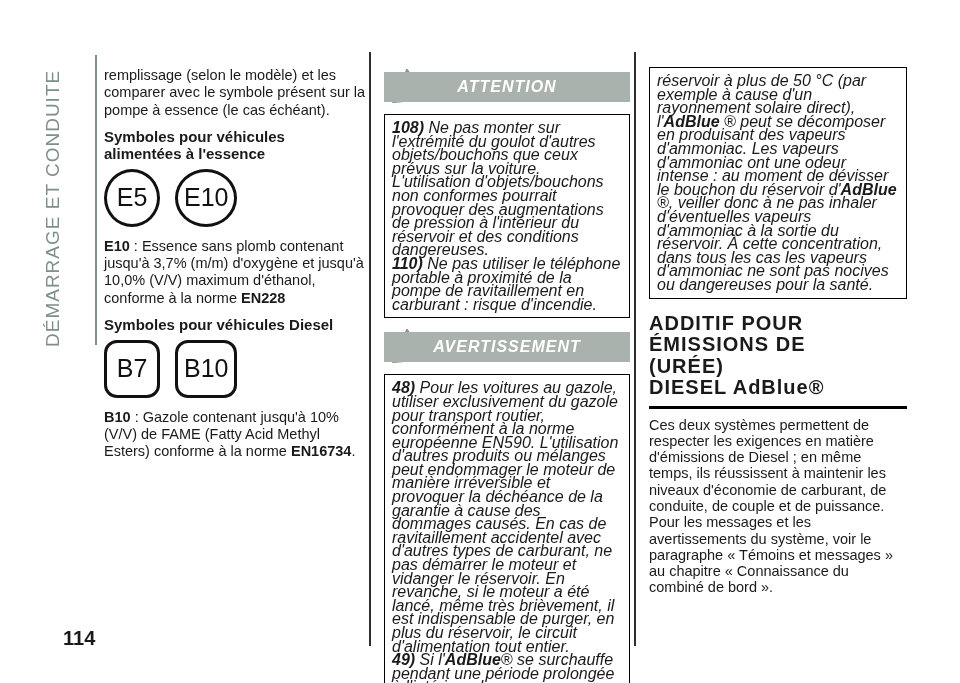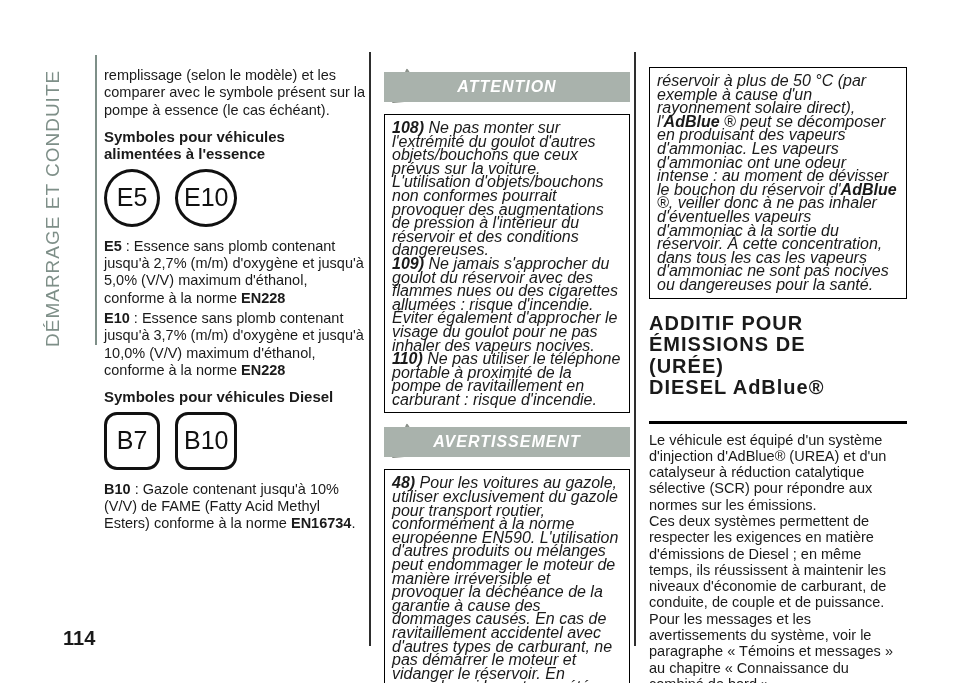--- a/index.html
+++ b/index.html
@@ -59,21 +59,21 @@
     border:1.5px solid #000;padding:6px 7px;margin:0 0 9px 0;
     font-style:italic;font-size:16px;line-height:13.6px;
   }
   .note-box p{margin:0;}
   .note-num{font-weight:bold;}
 
   
   .note-box3{margin-bottom:14px;}
   .section-heading{
     font-size:20px;font-weight:bold;line-height:21.5px;letter-spacing:1px;
-    margin:0 0 8px 0;padding-bottom:22px;border-bottom:3px solid #000;
+    margin:0 0 8px 0;padding-bottom:7px;border-bottom:3px solid #000;
   }
   .c3-body{font-size:14.5px;line-height:16.3px;margin:0;}
 
   
   .watermark{
     position:absolute;right:15px;top:633px;
     font-size:28px;color:var(--watermark);letter-spacing:0.5px;
   }
 </style>
 </head>
@@ -87,21 +87,20 @@
 
   <div class="col col1">
     <p class="body-text">remplissage (selon le modèle) et les comparer avec le symbole présent sur la pompe à essence (le cas échéant).</p>
 
     <h3 class="sub-heading">Symboles pour véhicules alimentées à l'essence</h3>
     <div class="badge-row">
       <div class="badge circle">E5</div>
       <div class="badge circle">E10</div>
     </div>
 
-    <p class="body-text tight"><span class="b">E5</span><span> : Essence sans plomb contenant jusqu'à 2,7% (m/m) d'oxygène et jusqu'à 5,0% (V/V) maximum d'éthanol, conforme à la norme </span><span class="b">EN228</span><span></span></p>
     <p class="body-text"><span class="b">E10</span><span> : Essence sans plomb contenant jusqu'à 3,7% (m/m) d'oxygène et jusqu'à 10,0% (V/V) maximum d'éthanol, conforme à la norme </span><span class="b">EN228</span><span></span></p>
 
     <h3 class="sub-heading">Symboles pour véhicules Diesel</h3>
     <div class="badge-row">
       <div class="badge square">B7</div>
       <div class="badge square">B10</div>
     </div>
 
     <p class="body-text"><span class="b">B10</span><span> : Gazole contenant jusqu'à 10% (V/V) de FAME (Fatty Acid Methyl Esters) conforme à la norme </span><span class="b">EN16734</span><span>.</span></p>
   </div>
@@ -127,21 +126,20 @@
           </g>
         </svg>
       </span>
       <div class="warn-bar">
         <span class="warn-title">ATTENTION</span>
       </div>
     </div>
 
     <div class="note-box">
       <p><span class="note-num">108)</span><span> Ne pas monter sur l'extrémité du goulot d'autres objets/bouchons que ceux prévus sur la voiture. L'utilisation d'objets/bouchons non conformes pourrait provoquer des augmentations de pression à l'intérieur du réservoir et des conditions dangereuses.</span></p>
-      <p><span class="note-num">109)</span><span> Ne jamais s'approcher du goulot du réservoir avec des flammes nues ou des cigarettes allumées : risque d'incendie. Éviter également d'approcher le visage du goulot pour ne pas inhaler des vapeurs nocives.</span></p>
       <p><span class="note-num">110)</span><span> Ne pas utiliser le téléphone portable à proximité de la pompe de ravitaillement en carburant : risque d'incendie.</span></p>
     </div>
 
     <div class="warn-header">
       <span class="warn-icon">
         <svg viewBox="0 0 44 44" width="39" height="39">
           <defs>
             <linearGradient id="g2" x1="0" y1="0" x2="1" y2="1">
               <stop offset="0" stop-color="#ffffff"></stop>
                 <stop offset="1" stop-color="#bfc3c1"></stop>
@@ -174,17 +172,16 @@
       <p><span><span>réservoir à plus de 50 °C (par exemple à cause d'un rayonnement solaire direct), l'</span><span class="b">AdBlue</span><span> ® peut se décomposer en produisant des vapeurs d'ammoniac. Les vapeurs d'ammoniac ont une odeur intense : au moment de dévisser le bouchon du réservoir d'</span><span class="b">AdBlue</span><span> ®, veiller donc à ne pas inhaler d'éventuelles vapeurs d'ammoniac à la sortie du réservoir. À cette concentration, dans tous les cas les vapeurs d'ammoniac ne sont pas nocives ou dangereuses pour la santé.</span></span></p>
     </div>
 
     <h2 class="section-heading">
       <div>ADDITIF POUR</div>
       <div>ÉMISSIONS DE</div>
       <div>(URÉE)</div>
       <div>DIESEL AdBlue®</div>
     </h2>
 
-    <p class="c3-body">Le véhicule est équipé d'un système d'injection d'AdBlue® (UREA) et d'un catalyseur à réduction catalytique sélective (SCR) pour répondre aux normes sur les émissions.</p>
     <p class="c3-body">Ces deux systèmes permettent de respecter les exigences en matière d'émissions de Diesel ; en même temps, ils réussissent à maintenir les niveaux d'économie de carburant, de conduite, de couple et de puissance. Pour les messages et les avertissements du système, voir le paragraphe « Témoins et messages » au chapitre « Connaissance du combiné de bord ».</p>
   </div>
 
 </div>
 
 </body></html>

